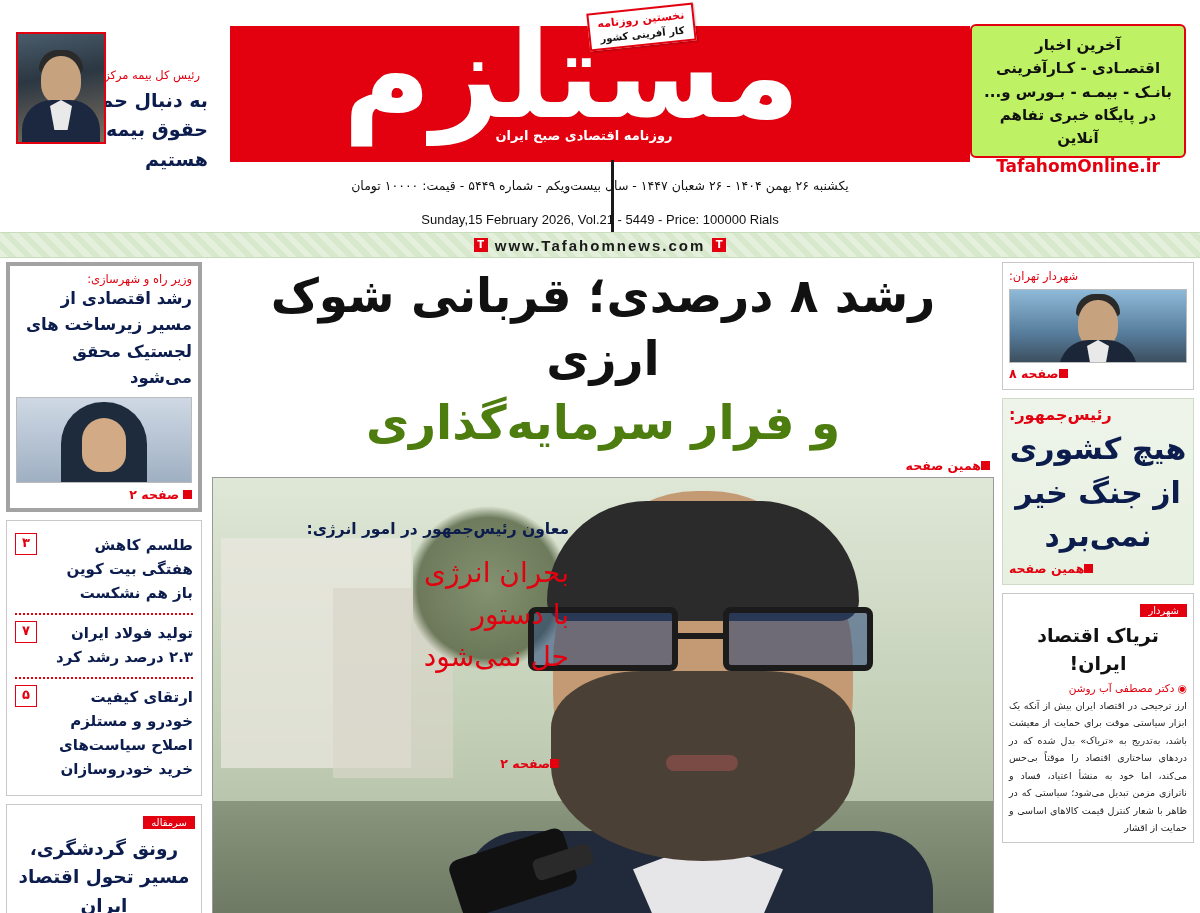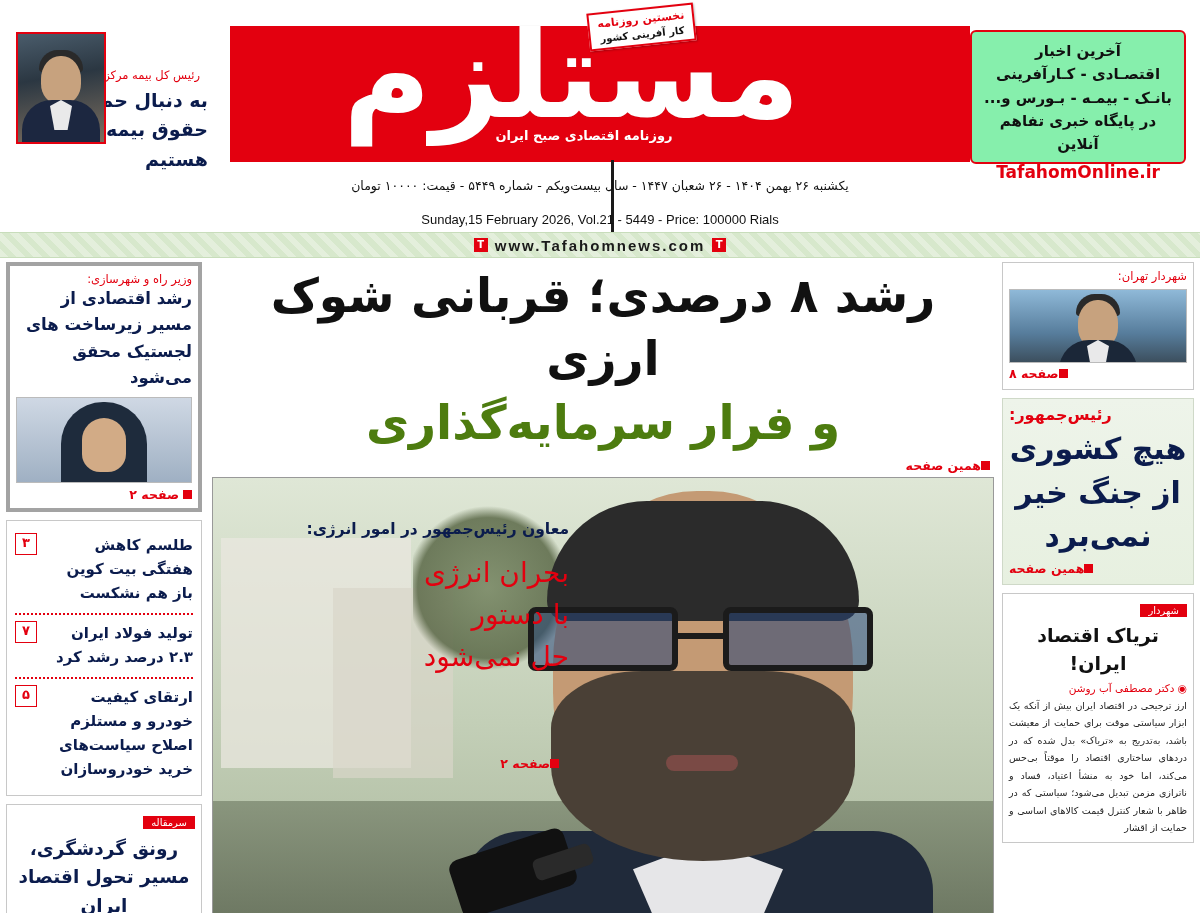--- a/index.html
+++ b/index.html
@@ -45,22 +45,22 @@
     background: #ffffff; border: 2px solid #e3000f;
     padding: 3px 8px; transform: rotate(-6deg);
     font-size: 11px; color: #e3000f; font-weight: bold; line-height: 1.35;
     box-shadow: 1px 1px 2px rgba(0,0,0,.25);
     text-align: center;
   }
   .logo-badge .b2 { color: #111; font-size: 10px; }
 
   
   .promo-box {
-    position: absolute; top: 30px; right: 14px; width: 216px; height: 134px;
-    background: #86efac; border: 2px solid #e3000f; border-radius: 6px;
+    position: absolute; top: 24px; right: 14px; width: 216px; height: 134px;
+    background: #bef264; border: 2px solid #e3000f; border-radius: 6px;
     padding: 8px 6px 6px; text-align: center;
   }
   .promo-line { font-size: 15px; color: #111; font-weight: bold; line-height: 1.55; }
   .promo-site { margin-top: 6px; font-size: 17px; color: #e3000f; font-weight: bold; }
 
   
   .top-left {
     position: absolute; top: 20px; left: 10px; width: 260px; height: 150px;
     text-align: left; direction: rtl;
   }
@@ -137,21 +137,21 @@
   }
   .col-left {
     position: absolute; top: 262px; left: 6px; width: 196px; height: 645px;
   }
 
   
   .rbox {
     border: 1px solid #c8c8c8; padding: 6px 6px 8px; margin-bottom: 8px;
     background: #fff; position: relative;
   }
-  .rkicker { font-size: 11.5px; color: #e3000f; text-align: right; margin-bottom: 3px; }
+  .rkicker { font-size: 11.5px; color: #e3000f; text-align: left; margin-bottom: 3px; }
   .rtitle { font-size: 17.5px; font-weight: bold; color: #0b1c4d; line-height: 1.6; text-align: center; }
   .rphoto { margin-top: 6px; height: 74px; border: 1px solid #bbb; overflow: hidden; position: relative;
             background: linear-gradient(180deg,#8fb9d8 0%,#577d9c 60%,#3c4f5e 100%); }
   .rpage { font-size: 12.5px; color: #e3000f; text-align: left; margin-top: 3px; font-weight: bold; }
   .rpage .sq { display: inline-block; width: 9px; height: 9px; background: #e3000f; margin-right: 4px; vertical-align: 0px;}
 
   .rbox-pres { background: linear-gradient(180deg,#eef4ea 0%,#e7f0e0 100%); border: 1px solid #cfd9c8; }
   .rbox-pres .rtitle { font-size: 30px; line-height: 1.45; color: #0b1c4d; }
   .rbox-pres .rkicker { font-size: 16px; color: #e3000f; text-align: left; font-weight: bold; }
 

